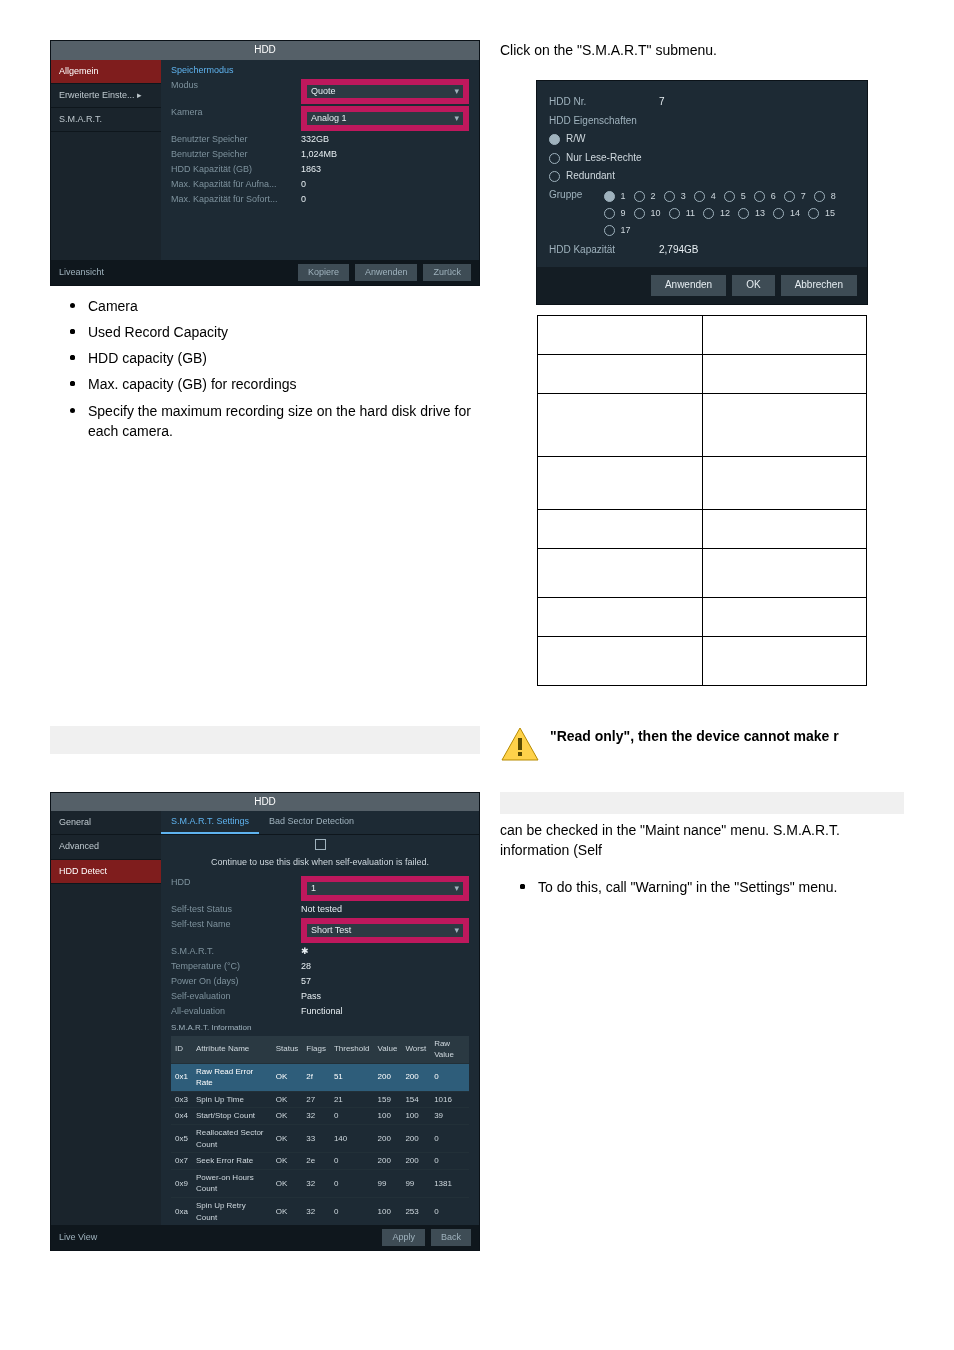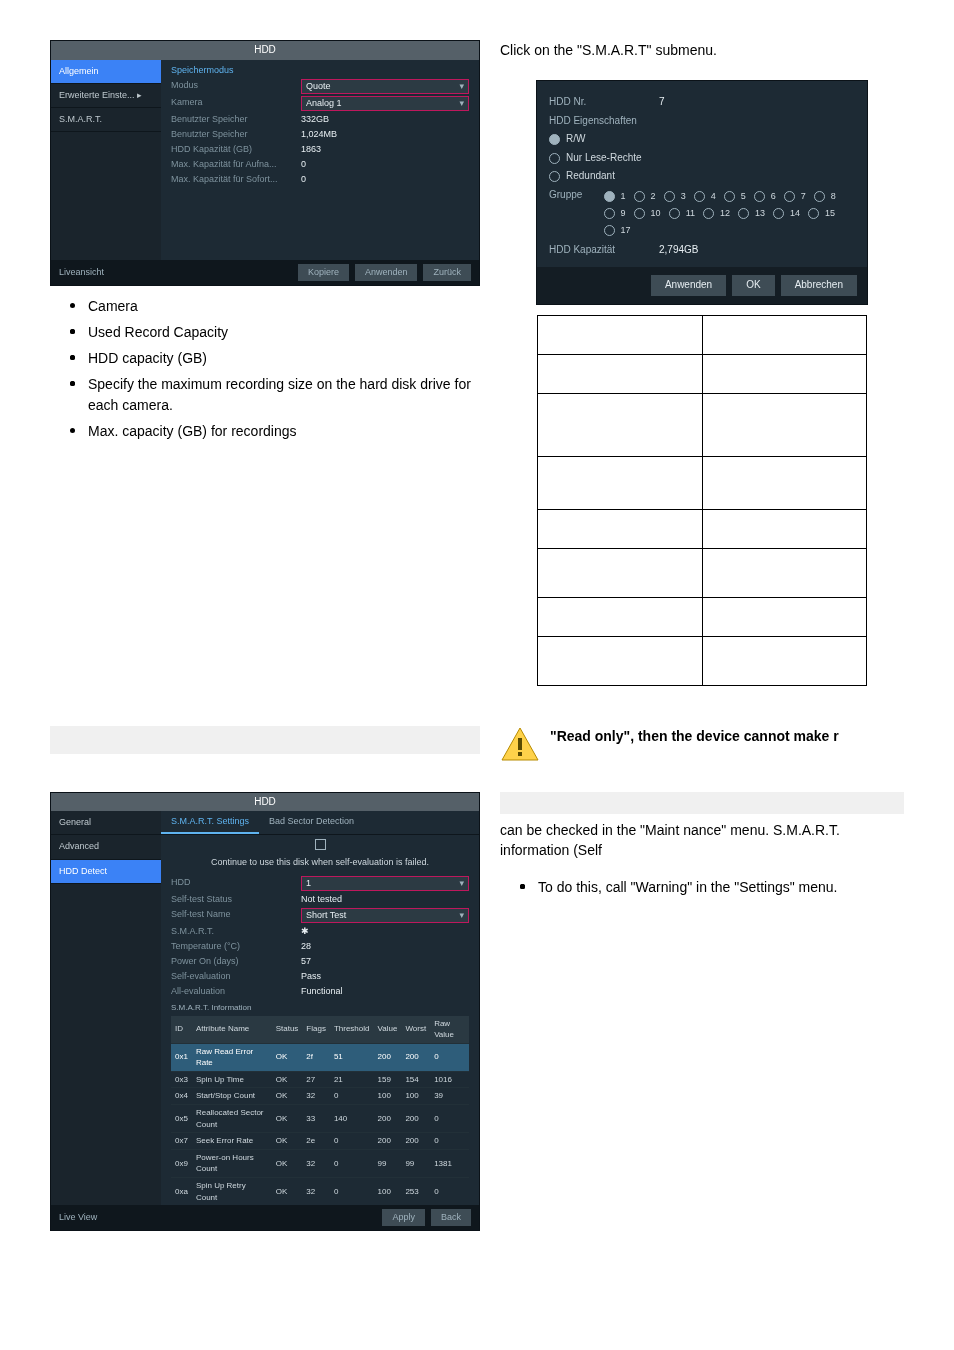--- a/index.html
+++ b/index.html
@@ -8,26 +8,26 @@
   .lcol{flex:0 0 430px;}
   .rcol{flex:1;}
   .bullets{list-style:none;padding:0;margin:10px 0 20px 20px;}
   .bullets li{position:relative;padding-left:18px;margin:6px 0;}
   .bullets li::before{content:"";position:absolute;left:0;top:7px;width:5px;height:5px;background:#000;border-radius:50%;}
   .app-win{background:#1d2a34;color:#9fb2bd;font-size:9px;border:1px solid #0b1218;}
   .app-win .titlebar{background:#556068;color:#fff;text-align:center;padding:2px 0;font-size:10px;}
   .app-body{display:flex;min-height:200px;}
   .sidebar{width:110px;background:#1a242c;display:flex;flex-direction:column;}
   .sidebar .sitem{padding:5px 8px;border-bottom:1px solid #0e161c;color:#bfc9cf;}
-  .sidebar .sitem.active{color:#fff;background:#3b82f6;}
+  .sidebar .sitem.active{color:#fff;background:#7f1d1d;}
   .content{flex:1;padding:4px 10px;}
   .kv{display:flex;margin:2px 0;justify-content:flex-end;}
   .kv .k{width:130px;color:#7e929d;}
   .kv .v{flex:1;color:#e7eef2;}
-  .kv .v.sel{background:#2c3a43;border:1px solid #be185d;padding:0 4px;position:relative;}
+  .kv .v.sel{background:#2c3a43;border:6px solid #be185d;padding:0 4px;position:relative;}
   .kv .v.sel::after{content:"▾";position:absolute;right:4px;color:#9fb2bd;}
   .left-foot{display:flex;justify-content:space-between;align-items:center;padding:4px 8px;background:#0f171d;}
   .hdd-dialog{background:#1d2a34;color:#cfd8de;font-size:10px;border:1px solid #0b1218;width:330px;margin:20px auto 10px;}
   .hdd-dialog .dtitle{background:#556068;color:#fff;text-align:center;padding:3px 0;font-size:10px;}
   .hdd-dialog .dbody{padding:10px 12px 6px;}
   .hdd-row{display:flex;align-items:center;margin:4px 0;}
   .hdd-row .lbl{width:110px;color:#9fb2bd;}
   .hdd-row .val{flex:1;color:#e7eef2;}
   .radio{display:inline-block;width:9px;height:9px;border-radius:50%;border:1px solid #9fb2bd;margin-right:6px;vertical-align:middle;}
   .radio.on{background:#9fb2bd;}
@@ -112,22 +112,22 @@
         </div>
       </div>
 
       <ul class="bullets">
         <li>Camera</li>
         <li></li>
         <li>Used Record Capacity</li>
         <li></li>
         <li>HDD capacity (GB)</li>
         <li></li>
+        <li>Max. capacity (GB) for recordings</li>
         <li>Specify the maximum recording size on the hard disk drive for each camera.</li>
-        <li>Max. capacity (GB) for recordings</li>
       </ul>
     </div>
 
     <div class="rcol">
       <p style="margin:0 0 20px;">Click on the "S.M.A.R.T" submenu.</p>
 
       <div class="hdd-dialog">
         <div class="dbody">
           <div class="hdd-row">
               <span class="lbl">HDD Nr.</span>

